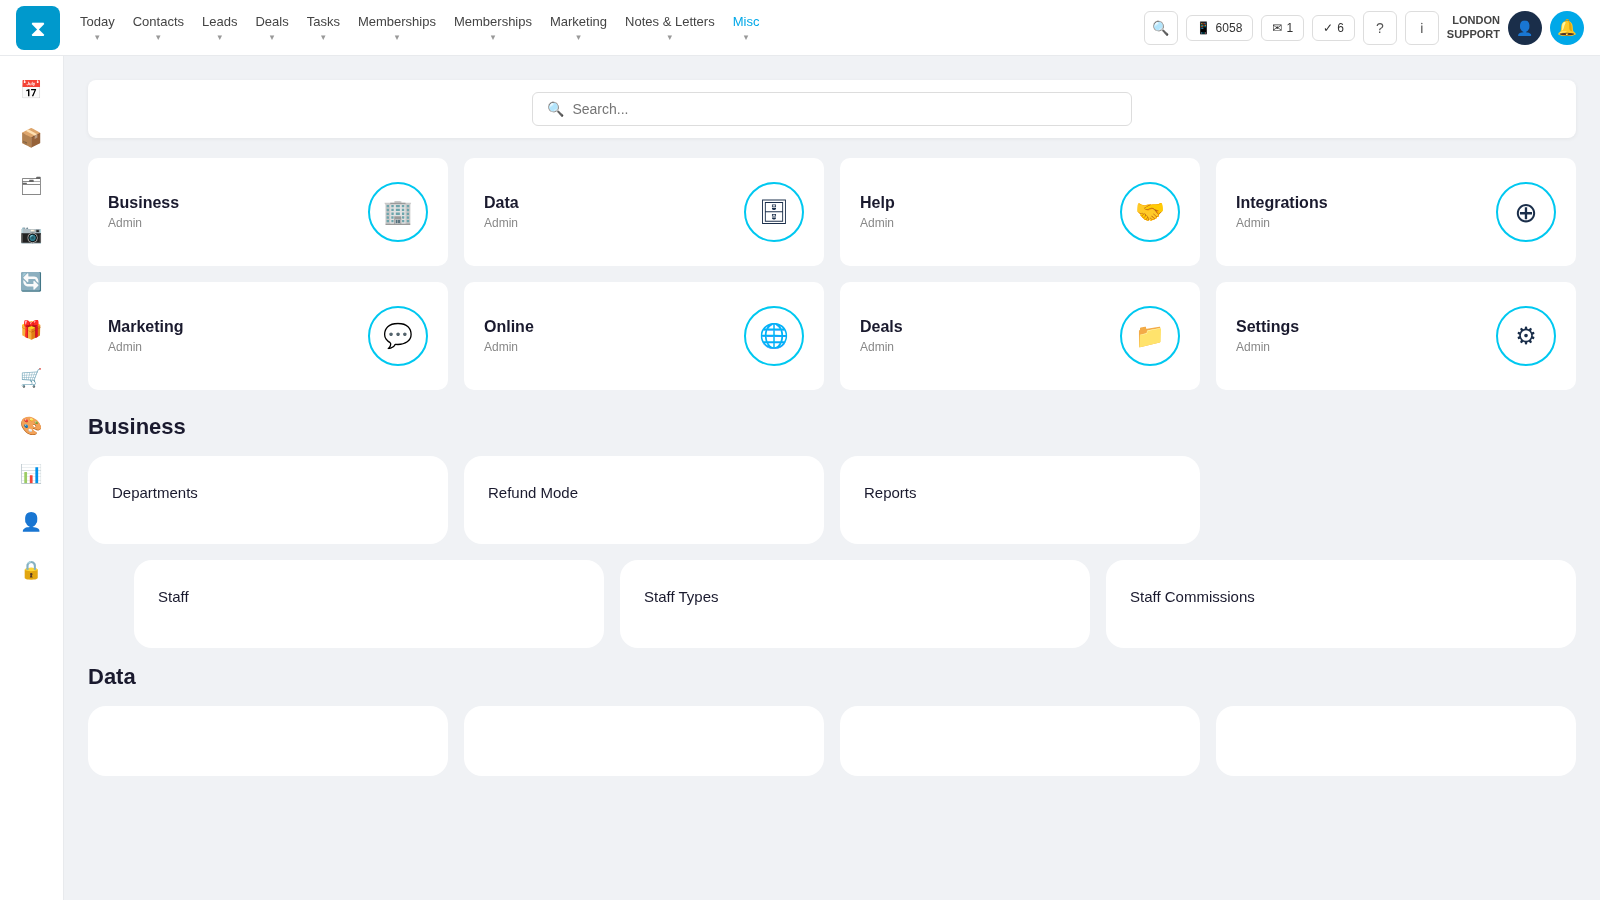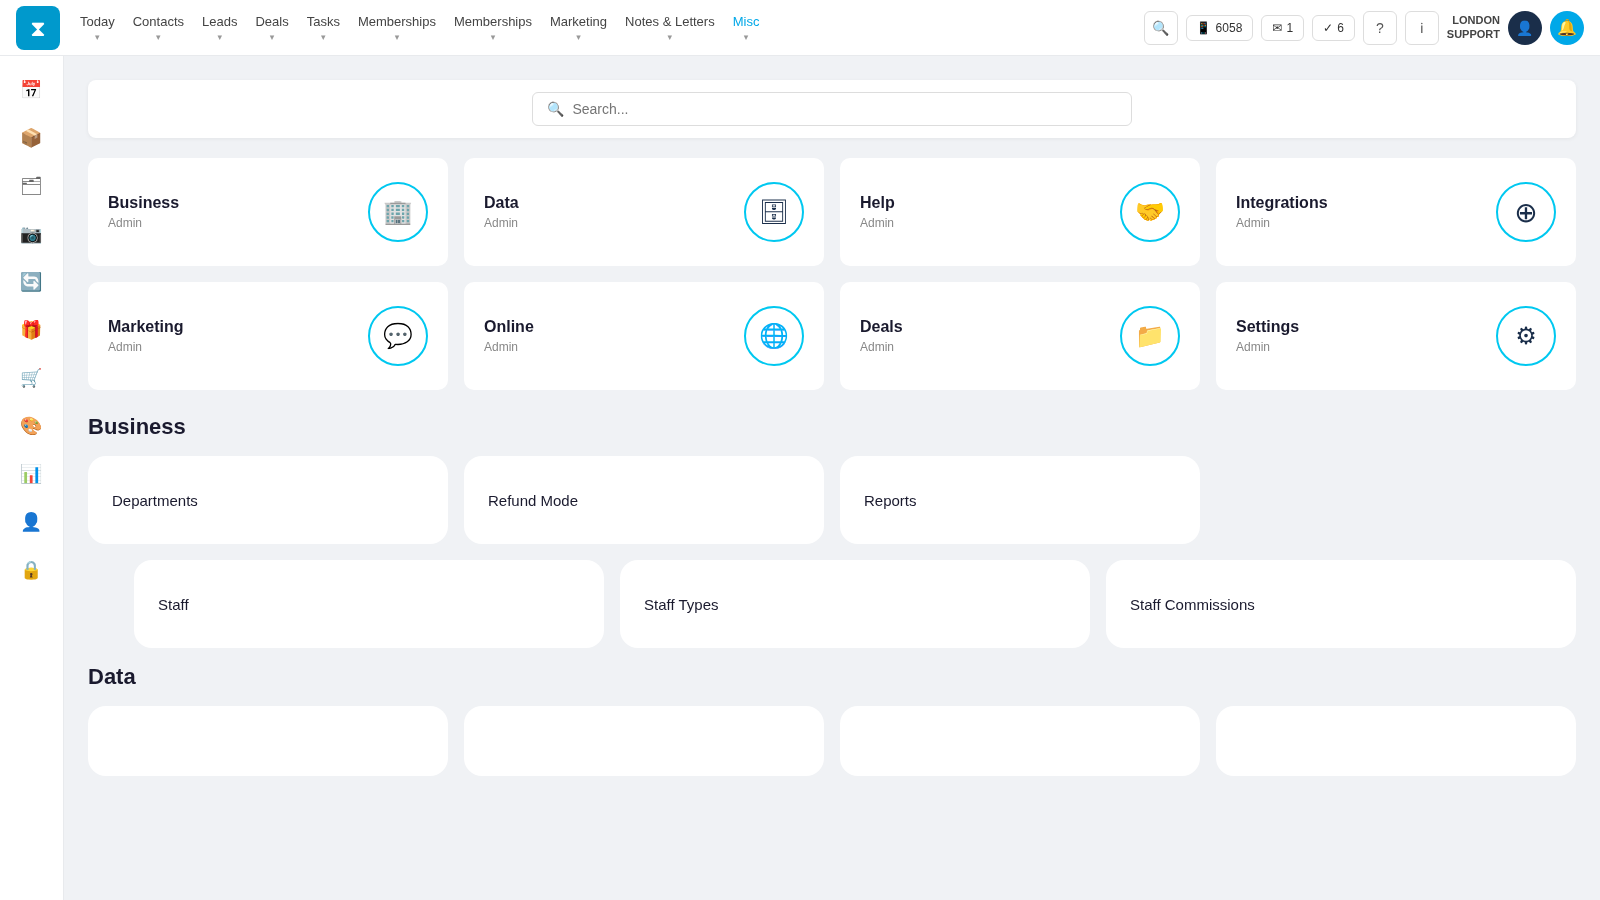--- a/index.html
+++ b/index.html
@@ -148,21 +148,21 @@
       gap: 16px;
       margin-bottom: 16px;
     }
     .flat-card {
       background: #fff;
       border-radius: 18px;
       padding: 28px 24px;
       cursor: pointer;
       font-size: 15px; font-weight: 500; color: #1a1a2e;
       min-height: 88px;
-      display: flex; align-items: center;
+      display: flex; 
       transition: box-shadow 0.15s;
     }
     .flat-card-row {
       display: grid;
       grid-template-columns: repeat(3, 1fr);
       gap: 16px;
       margin-bottom: 16px;
       margin-left: 46px;
     }
   </style>

